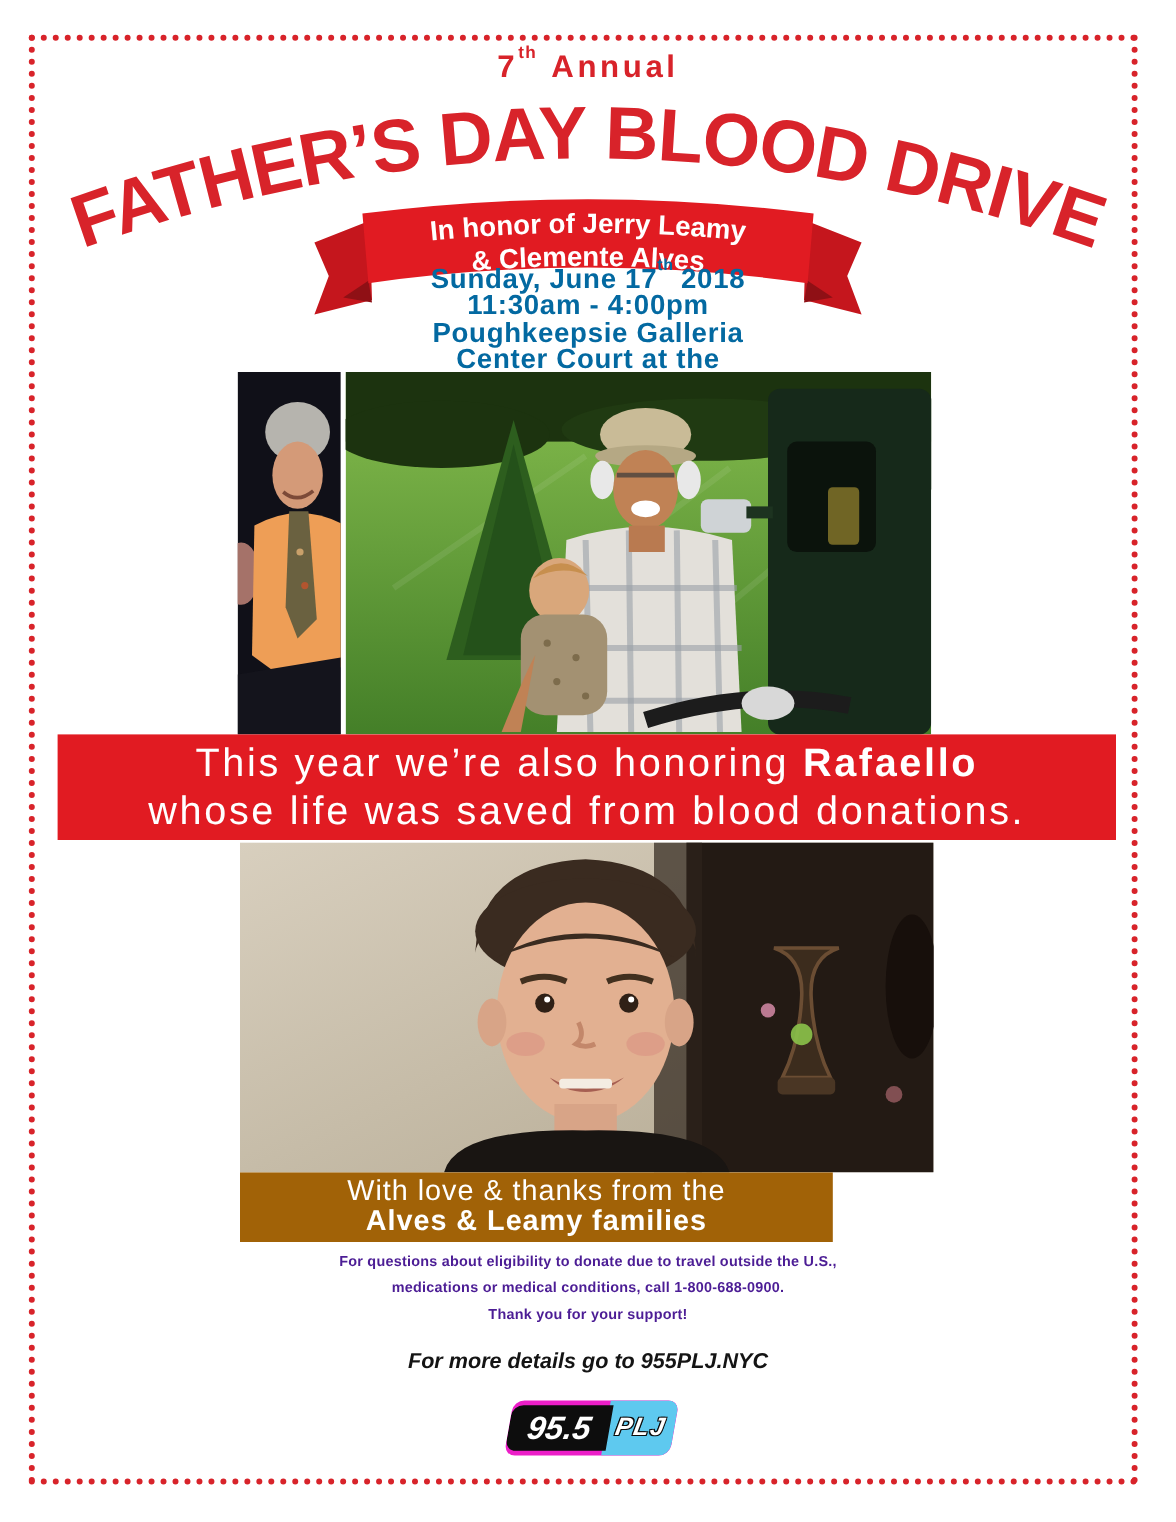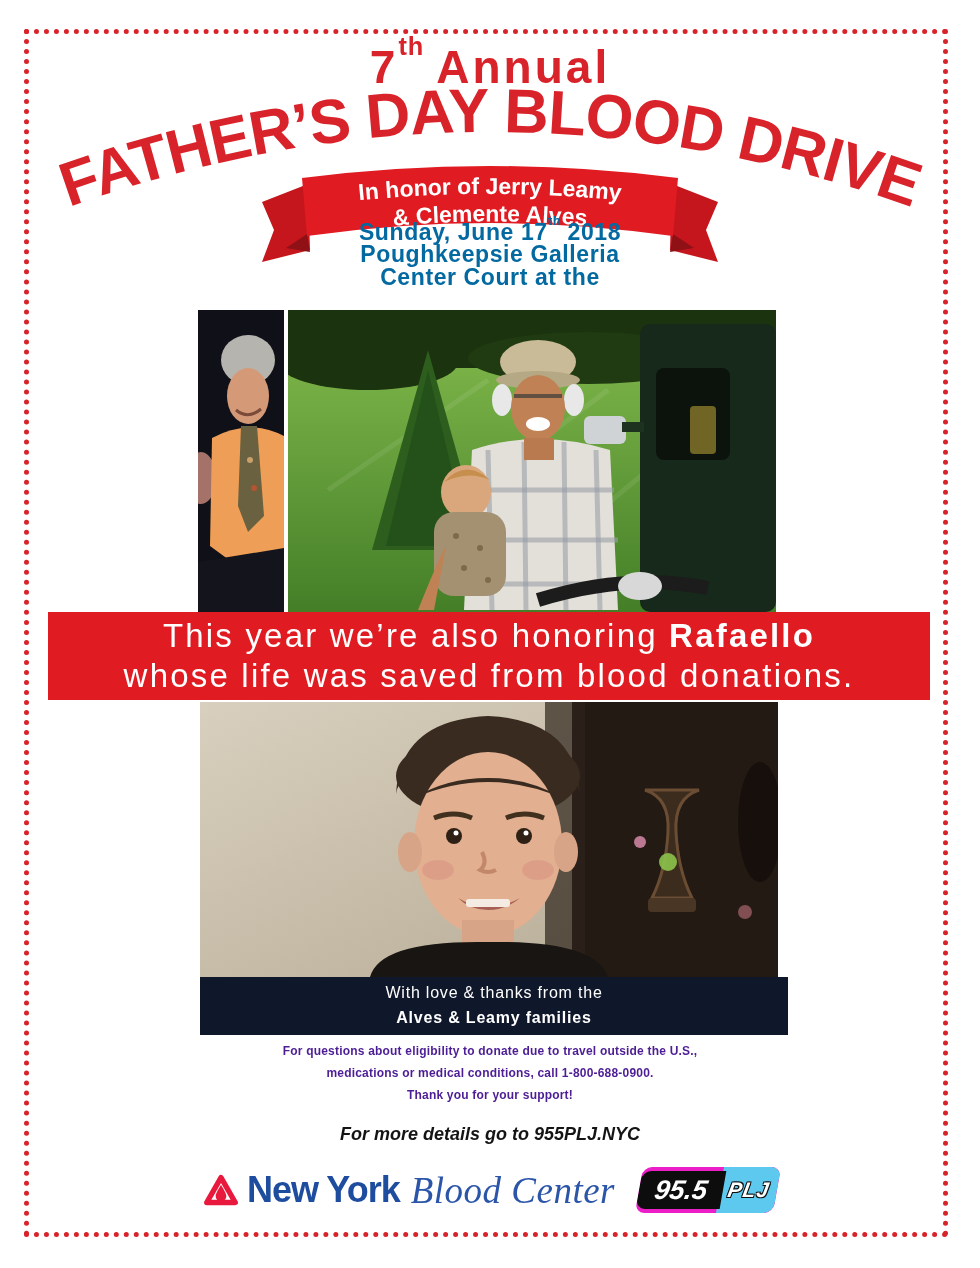--- a/index.html
+++ b/index.html
@@ -2,21 +2,21 @@
 <html><head>
 <meta charset="utf-8">
 <style>
   html,body{margin:0;padding:0;background:#ffffff;}
   .page{position:relative;width:980px;height:1268px;margin:0 auto;background:#fff;
         overflow:hidden;font-family:"Liberation Sans",sans-serif;}
   .dotted-border{position:absolute;left:24px;top:29px;width:924px;height:1208px;
         border:5px dotted #d8232a;box-sizing:border-box;pointer-events:none;}
 
   .annual{position:absolute;top:40px;left:0;right:0;text-align:center;
-        color:#d8232a;font-weight:700;font-size:46px;letter-spacing:3px;}
+        color:#d8232a;font-weight:700;font-size:26px;letter-spacing:3px;}
   .annual sup{font-size:0.55em;position:relative;top:-0.45em;letter-spacing:1px;}
   .annual .word{margin-left:12px;}
 
   .arch-svg{position:absolute;left:25px;top:68px;}
 
   .ribbon-svg{position:absolute;left:250px;top:156px;}
 
   .event{position:absolute;top:216px;left:0;right:0;text-align:center;
         color:#0369a1;font-weight:700;font-size:23px;line-height:22.5px;letter-spacing:0.6px;}
   .event sup{font-size:0.58em;position:relative;top:-0.45em;}
@@ -25,23 +25,23 @@
   .top-photos{position:absolute;left:198px;top:310px;width:580px;height:302px;
         display:flex;gap:4px;background:#fff;}
 
   .honor-band{position:absolute;left:48px;top:612px;width:882px;height:88px;
         background:#e11b22;color:#ffffff;text-align:center;
         font-size:33px;line-height:40px;letter-spacing:2.2px;padding-top:4px;box-sizing:border-box;}
   .honor-band b{font-weight:700;}
 
   .boy-photo{position:absolute;left:200px;top:702px;}
 
-  .caption-band{position:absolute;left:200px;top:977px;width:588px;
-        background:#0f172a;color:#fff;text-align:center;
-        font-size:16px;line-height:25px;letter-spacing:0.8px;padding:3px 0 5px;}
+  .caption-band{position:absolute;left:200px;top:977px;width:494px;
+        background:#a16207;color:#fff;text-align:center;
+        font-size:24px;line-height:25px;letter-spacing:0.8px;padding:3px 0 5px;}
   .caption-band .bold{font-weight:700;}
 
   .footer-note{position:absolute;top:1040px;left:0;right:0;text-align:center;
         color:#4c1d95;font-weight:700;font-size:12px;line-height:22px;letter-spacing:0.2px;}
   .details-line{position:absolute;top:1124px;left:0;right:0;text-align:center;
         color:#141414;font-weight:700;font-style:italic;font-size:18px;}
 
   .logos{position:absolute;top:1162px;left:0;right:0;height:56px;
         display:flex;justify-content:center;align-items:center;gap:18px;}
   .nybc{display:flex;align-items:center;}
@@ -89,20 +89,21 @@
     <text font-family="Liberation Sans, sans-serif" font-size="23" font-weight="700" fill="#ffffff" text-anchor="middle">
       <textPath href="#ribline1" startOffset="50%">In honor of Jerry Leamy</textPath>
     </text>
     <text font-family="Liberation Sans, sans-serif" font-size="23" font-weight="700" fill="#ffffff" text-anchor="middle">
       <textPath href="#ribline2" startOffset="50%">&amp; Clemente Alves</textPath>
     </text>
   </svg>
 
   <div class="event">
     <div><span>Sunday, June 17</span><sup>th</sup><span class="yr">2018</span></div>
+    <div>11:30am - 4:00pm</div>
     <div>Poughkeepsie Galleria</div>
     <div>Center Court at the</div>
   </div>
 
   <div class="top-photos">
     <svg width="86" height="302" viewBox="0 0 86 302">
       <rect width="86" height="302" fill="#101018"></rect>
       <ellipse cx="3" cy="168" rx="15" ry="26" fill="#c08478" opacity="0.85"></ellipse>
       <ellipse cx="50" cy="50" rx="27" ry="25" fill="#b6b4ae"></ellipse>
       <ellipse cx="50" cy="86" rx="21" ry="28" fill="#d49a78"></ellipse>
@@ -205,28 +206,20 @@
   </div>
 
   <div class="footer-note">
     <div>For questions about eligibility to donate due to travel outside the U.S.,</div>
     <div>medications or medical conditions, call 1-800-688-0900.</div>
     <div>Thank you for your support!</div>
   </div>
   <div class="details-line">For more details go to 955PLJ.NYC</div>
 
   <div class="logos">
-    <div class="nybc">
-      <svg width="36" height="33" viewBox="0 0 40 37">
-        <path d="M20,4 L36,32 L4,32 Z" fill="none" stroke="#e8193c" stroke-width="6" stroke-linejoin="round"></path>
-        <path d="M20,12 C 24,19 26,22 26,25 a6,6 0 1,1 -12,0 C 14,22 16,19 20,12 Z" fill="#e8193c"></path>
-      </svg>
-      <span class="nybc-bold">New York</span>
-      <span class="nybc-serif">Blood Center</span>
-    </div>
     <div class="plj">
       <div class="plj-cyan">
         <span class="plj-call">PLJ</span>
       </div>
       <div class="plj-black">
         <span class="plj-freq">95.5</span>
       </div>
     </div>
   </div>
 

